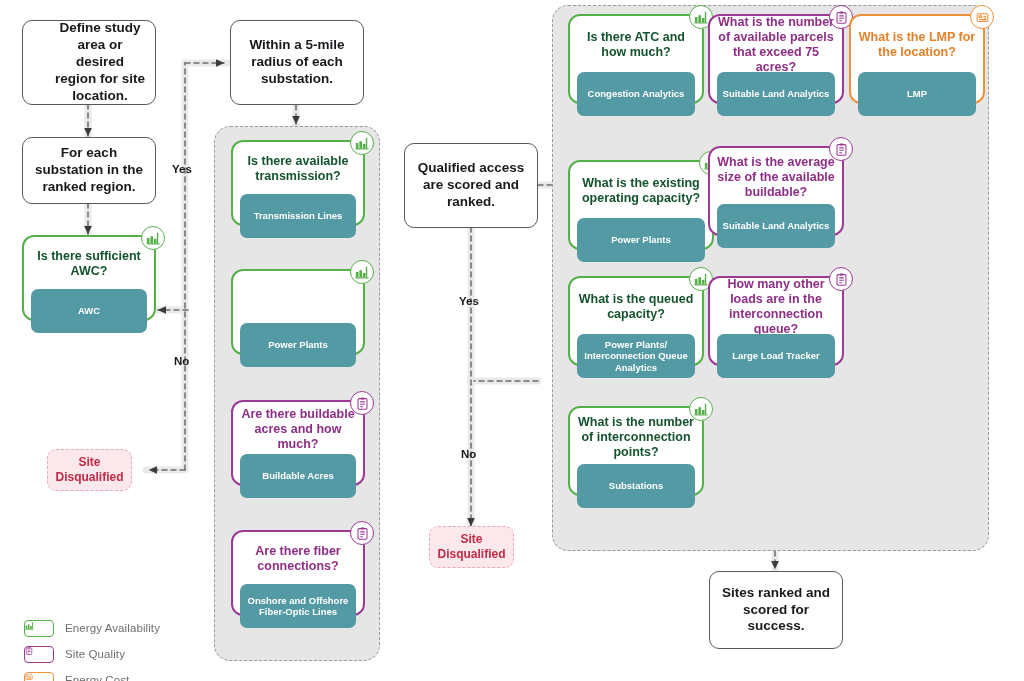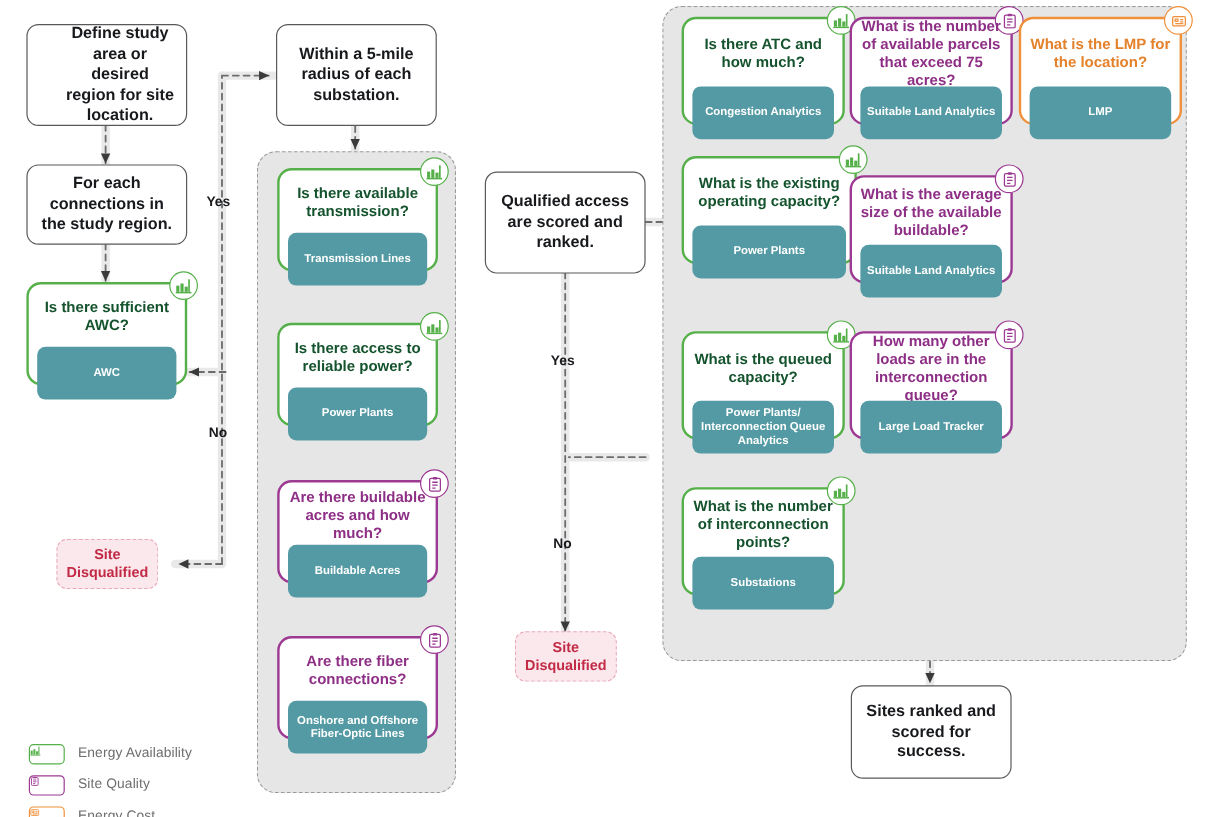--- a/index.html
+++ b/index.html
@@ -219,21 +219,21 @@
   </svg>
 
   <div class="group" style="left:214px; top:126px; width:166px; height:535px;"></div>
   <div class="group" style="left:552px; top:5px; width:437px; height:546px;"></div>
 
   <div class="pbox" style="left:22px; top:20px; width:134px; height:85px;padding-left:32px;">
     <span>Define study area or desired region for site location.</span>
   </div>
 
   <div class="pbox" style="left:22px; top:137px; width:134px; height:67px;">
-    <span>For each connections in the study region.</span>
+    <span>For each substation in the ranked region.</span>
   </div>
 
   <div class="pbox" style="left:230px; top:20px; width:134px; height:85px;">
     <span>Within a 5-mile radius of each substation.</span>
   </div>
 
   <div class="pbox" style="left:404px; top:143px; width:134px; height:85px;">
     <span>Qualified access are scored and ranked.</span>
   </div>
 
@@ -298,21 +298,20 @@
       <svg width="14" height="14" viewBox="0 0 16 16">
           <g fill="#56b04a">
             <rect x="1" y="8" width="3" height="6"></rect>
             <rect x="5" y="6" width="3" height="8"></rect>
             <rect x="9" y="9" width="3" height="5"></rect>
             <rect x="12.4" y="2" width="1.6" height="12"></rect>
             <rect x="0.5" y="14" width="15" height="1.4"></rect>
           </g>
         </svg>
     </span>
-    <span class="q">Is there access to reliable power?</span>
     <span class="pill">Power Plants</span>
   </div>
 
   <div class="card cat-purple" style="left:231px; top:400px; width:134px; height:86px;">
     <span class="badge" style="border-color:#9c3993;">
       <svg width="13" height="13" viewBox="0 0 16 16">
           <g fill="none" stroke="#9c3993" stroke-width="1.3">
             <rect x="2.5" y="2" width="11" height="13" rx="1.4"></rect>
             <path d="M5.2 6h5.6M5.2 9h5.6M5.2 12h3.4"></path>
           </g>
@@ -374,21 +373,21 @@
             <rect x="1.5" y="3.5" width="13" height="9.5" rx="1.4"></rect>
             <rect x="4" y="6" width="3" height="2.3" rx="0.4"></rect>
             <path d="M9.2 6.6h3.2M9.2 9h3.2M4.2 10.6h8.2"></path>
           </g>
         </svg>
     </span>
     <span class="q">What is the LMP for the location?</span>
     <span class="pill">LMP</span>
   </div>
 
-  <div class="card cat-green" style="left:568px; top:130px; width:146px; height:90px;">
+  <div class="card cat-green" style="left:568px; top:160px; width:146px; height:90px;">
     <span class="badge" style="border-color:#56b04a;">
       <svg width="14" height="14" viewBox="0 0 16 16">
           <g fill="#56b04a">
             <rect x="1" y="8" width="3" height="6"></rect>
             <rect x="5" y="6" width="3" height="8"></rect>
             <rect x="9" y="9" width="3" height="5"></rect>
             <rect x="12.4" y="2" width="1.6" height="12"></rect>
             <rect x="0.5" y="14" width="15" height="1.4"></rect>
           </g>
         </svg>

